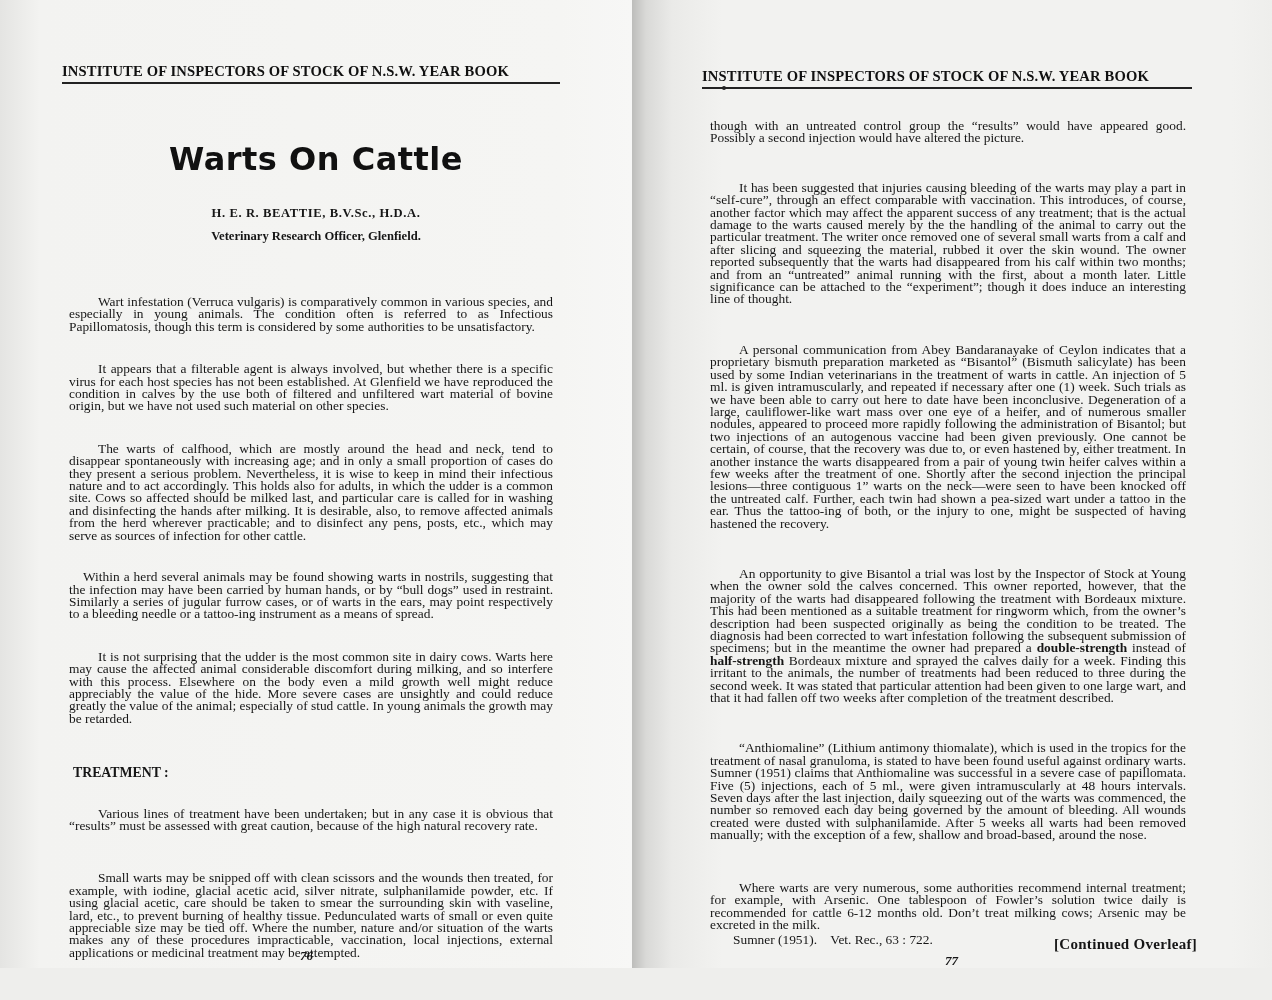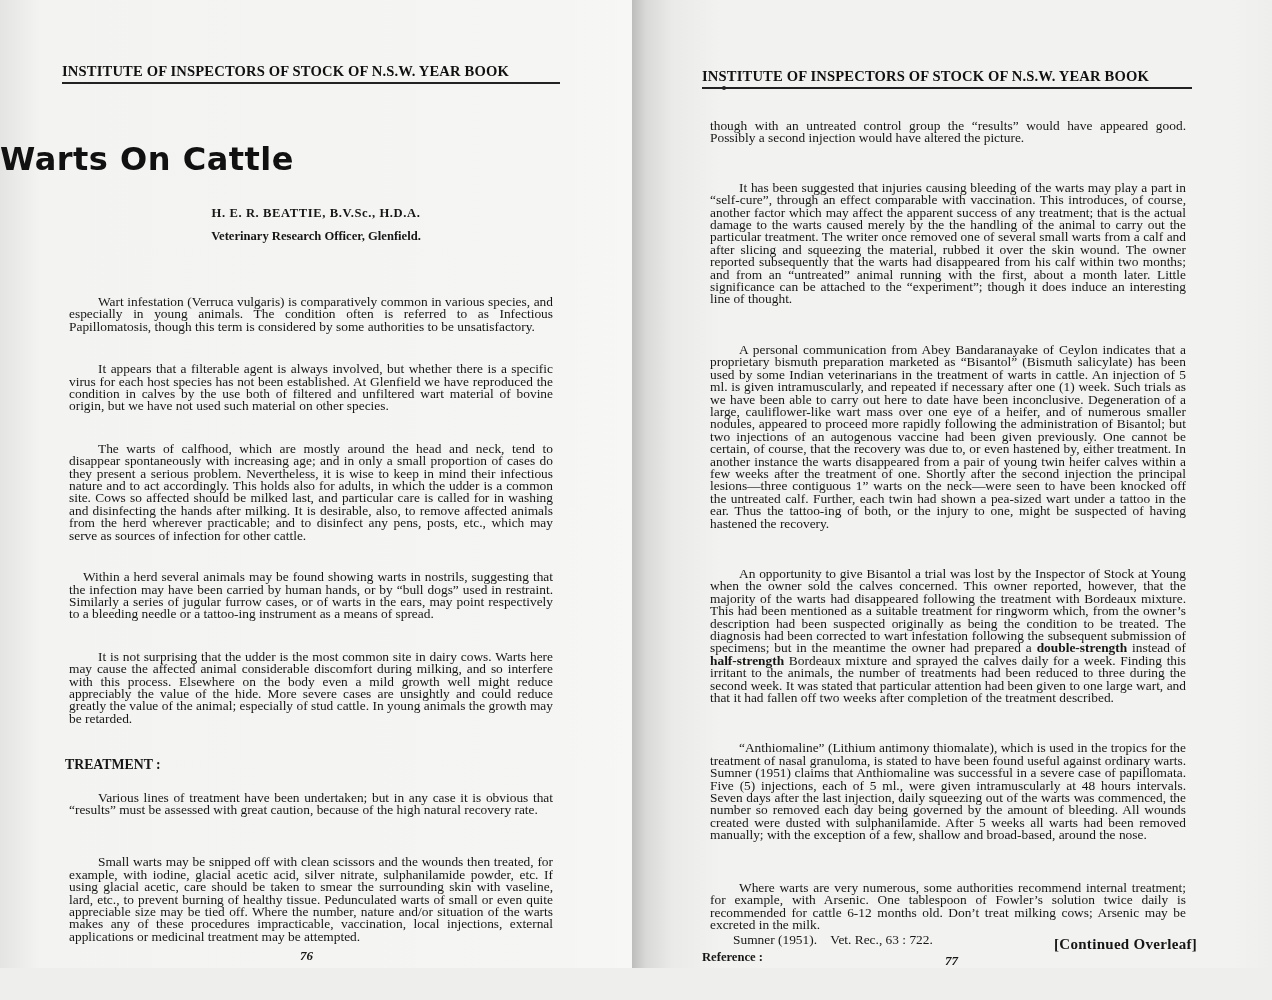--- a/index.html
+++ b/index.html
@@ -35,30 +35,31 @@
     .page-left .head-rule { left: 62px; top: 82px; width: 498px; }
     .page-right .head-rule { left: 70px; top: 87px; width: 490px; }
     .rule-dot { position: absolute; width: 4px; height: 4px; border-radius: 50%; background: #222; top: -1px; }
 
     .body-col { position: absolute; font-size: 13.4px; line-height: 12.4px; text-align: justify; }
     .page-left .body-col { left: 61px; width: 500px; }
     .page-right .body-col { left: 70px; width: 492px; }
 
     .title {
       position: absolute; left: 0; width: 632px; top: 140px;
+      text-align: center;
       font-family: "DejaVu Sans", sans-serif;
       font-weight: bold; font-size: 32px; letter-spacing: 0.5px;
       color: #111;
     }
     .author { position: absolute; left: 0; width: 632px; top: 206px; text-align: center; font-weight: bold; font-size: 12.6px; letter-spacing: 0.6px; }
     .affil { position: absolute; left: 0; width: 632px; top: 229px; text-align: center; font-weight: bold; font-size: 12.6px; }
 
     p.para { margin: 8px; text-indent: 29px; text-align: justify; }
     p.para.noindent { text-indent: 0; }
-    .section-head { font-weight: bold; font-size: 13.8px; margin: 4px; }
+    .section-head { font-weight: bold; font-size: 13.8px; margin: 12px; }
     .ref-head { font-weight: bold; font-size: 12.6px; margin: 0; }
     b.inline-bold { font-weight: bold; }
 
     .folio { position: absolute; font-weight: bold; font-size: 13px; font-style: italic; }
     .page-left .folio { left: 300px; top: 948px; }
     .page-right .folio { left: 313px; top: 953px; }
     .continued { position: absolute; left: 422px; top: 936px; font-weight: bold; font-size: 15px; letter-spacing: 0.3px; }
     .ref-line { position: absolute; left: 101px; top: 932px; font-size: 13.4px; white-space: pre; }
     .ghost { position: absolute; color: rgba(0,0,0,0.05); font-family: "DejaVu Sans", sans-serif; font-weight: bold; font-size: 30px; }
   </style>
@@ -110,21 +111,20 @@
       <p class="para">It has been suggested that injuries causing bleeding of the warts may play a part in “self-cure”, through an effect comparable with vaccination. This introduces, of course, another factor which may affect the apparent success of any treatment; that is the actual damage to the warts caused merely by the the handling of the animal to carry out the particular treatment. The writer once removed one of several small warts from a calf and after slicing and squeezing the material, rubbed it over the skin wound. The owner reported subsequently that the warts had disappeared from his calf within two months; and from an “untreated” animal running with the first, about a month later. Little significance can be attached to the “experiment”; though it does induce an interesting line of thought.</p>
       <div style="height:22px"></div>
       <p class="para">A personal communication from Abey Bandaranayake of Ceylon indicates that a proprietary bismuth preparation marketed as “Bisantol” (Bismuth salicylate) has been used by some Indian veterinarians in the treatment of warts in cattle. An injection of 5 ml. is given intramuscularly, and repeated if necessary after one (1) week. Such trials as we have been able to carry out here to date have been inconclusive. Degeneration of a large, cauliflower-like wart mass over one eye of a heifer, and of numerous smaller nodules, appeared to proceed more rapidly following the administration of Bisantol; but two injections of an autogenous vaccine had been given previously. One cannot be certain, of course, that the recovery was due to, or even hastened by, either treatment. In another instance the warts disappeared from a pair of young twin heifer calves within a few weeks after the treatment of one. Shortly after the second injection the principal lesions—three contiguous 1” warts on the neck—were seen to have been knocked off the untreated calf. Further, each twin had shown a pea-sized wart under a tattoo in the ear. Thus the tattoo-ing of both, or the injury to one, might be suspected of having hastened the recovery.</p>
       <div style="height:22px"></div>
       <p class="para"><span>An opportunity to give Bisantol a trial was lost by the Inspector of Stock at Young when the owner sold the calves concerned. This owner reported, however, that the majority of the warts had disappeared following the treatment with Bordeaux mixture. This had been mentioned as a suitable treatment for ringworm which, from the owner’s description had been suspected originally as being the condition to be treated. The diagnosis had been corrected to wart infestation following the subsequent submission of specimens; but in the meantime the owner had prepared a </span><b class="inline-bold">double-strength</b><span> instead of </span><b class="inline-bold">half-strength</b><span> Bordeaux mixture and sprayed the calves daily for a week. Finding this irritant to the animals, the number of treatments had been reduced to three during the second week. It was stated that particular attention had been given to one large wart, and that it had fallen off two weeks after completion of the treatment described.</span></p>
       <div style="height:22px"></div>
       <p class="para">“Anthiomaline” (Lithium antimony thiomalate), which is used in the tropics for the treatment of nasal granuloma, is stated to have been found useful against ordinary warts. Sumner (1951) claims that Anthiomaline was successful in a severe case of papillomata. Five (5) injections, each of 5 ml., were given intramuscularly at 48 hours intervals. Seven days after the last injection, daily squeezing out of the warts was commenced, the number so removed each day being governed by the amount of bleeding. All wounds created were dusted with sulphanilamide. After 5 weeks all warts had been removed manually; with the exception of a few, shallow and broad-based, around the nose.</p>
       <div style="height:24px"></div>
       <p class="para">Where warts are very numerous, some authorities recommend internal treatment; for example, with Arsenic. One tablespoon of Fowler’s solution twice daily is recommended for cattle 6-12 months old. Don’t treat milking cows; Arsenic may be excreted in the milk.</p>
       <div style="height:12px"></div>
-      <p class="ref-head">Reference :</p>
     </div>
 
     <div class="ref-line">Sumner (1951).    Vet. Rec., 63 : 722.</div>
     <div class="continued">[Continued Overleaf]</div>
     <div class="folio">77</div>
   </div>
 
 </div>
 
 </body></html>

